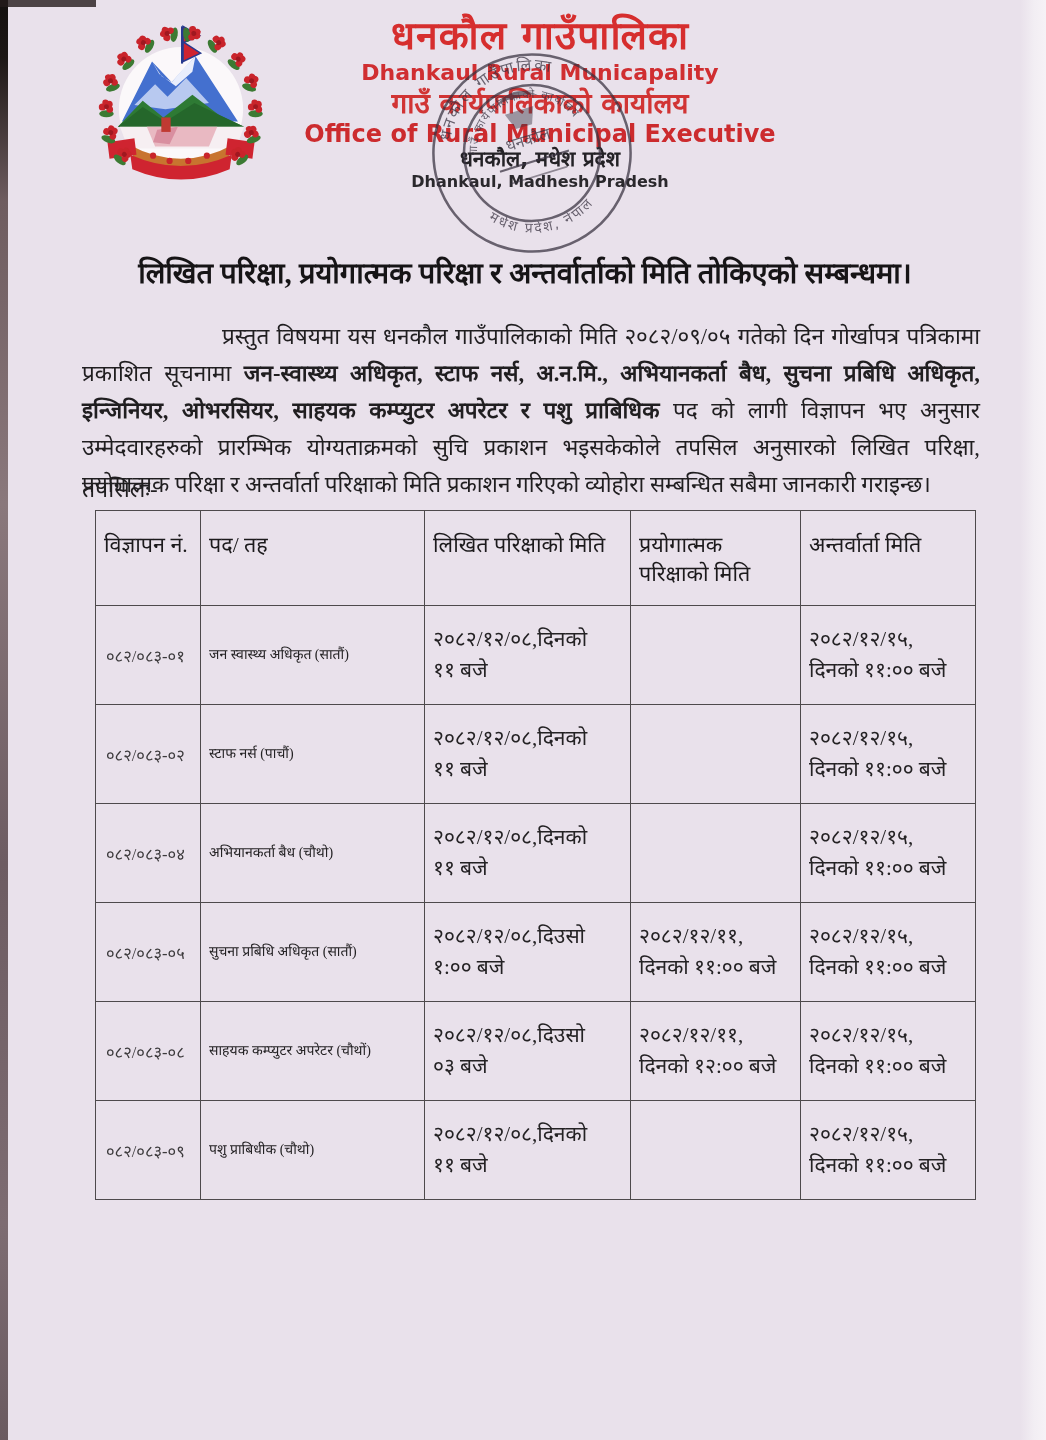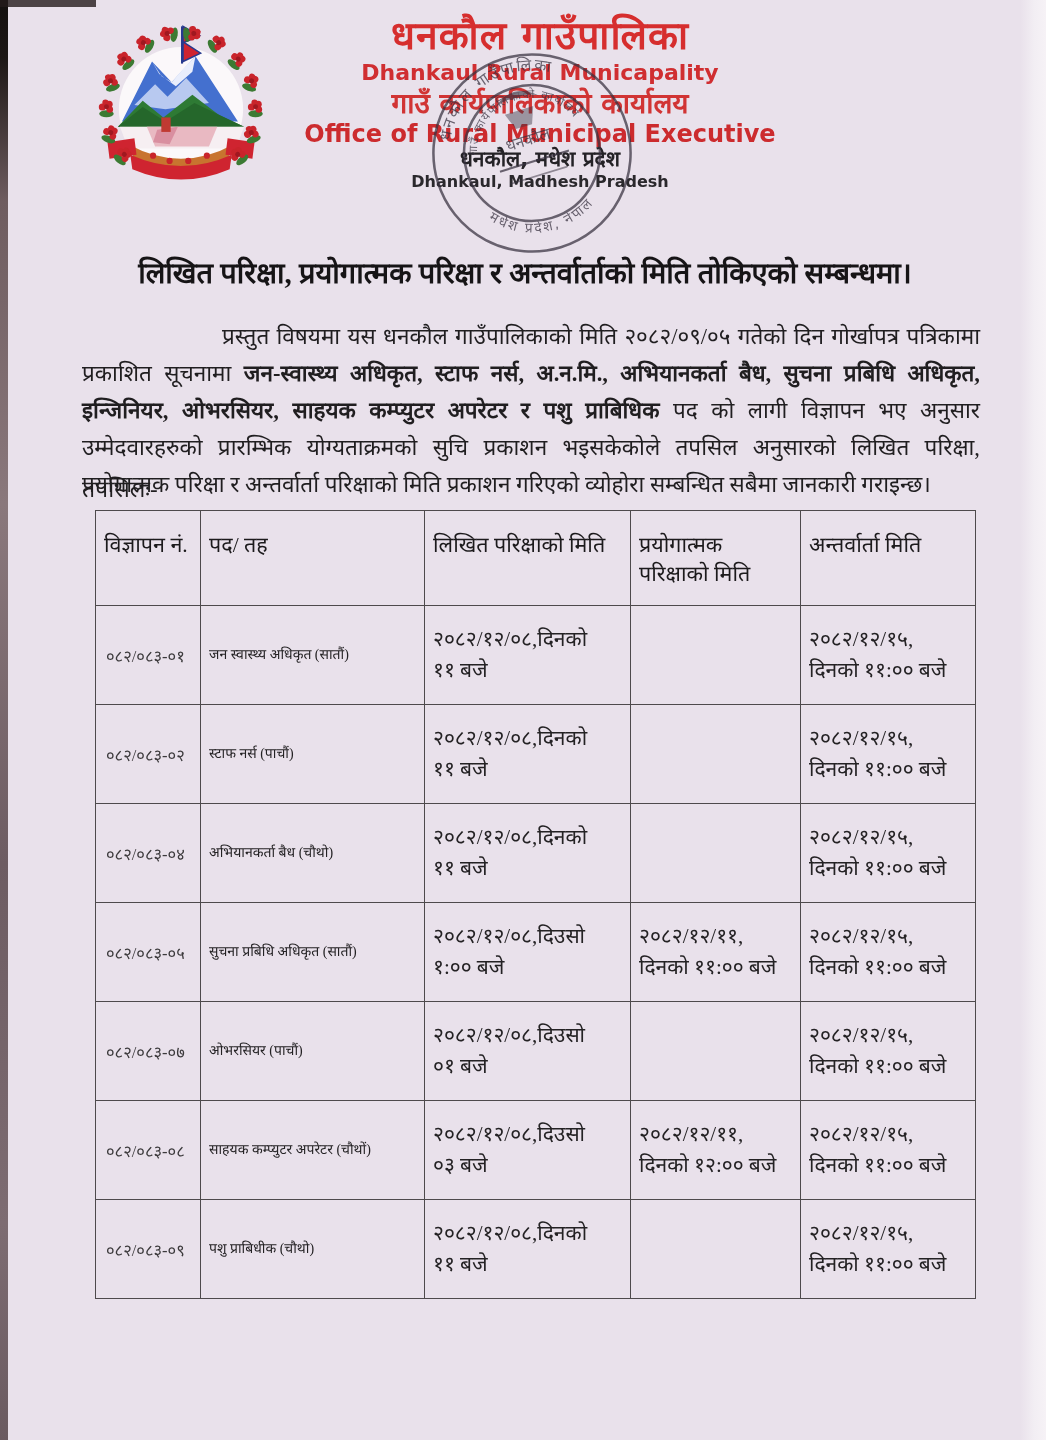--- a/index.html
+++ b/index.html
@@ -272,39 +272,20 @@
     <td class="dates">
       <div>२०८२/१२/११,</div>
       <div>दिनको ११:०० बजे</div>
     </td>
     <td class="dates">
       <div>२०८२/१२/१५,</div>
       <div>दिनको ११:०० बजे</div>
     </td>
   </tr>
       <tr>
-    <td class="adv">०८२/०८३-०७</td>
-    <td class="post">ओभरसियर (पाचौं)</td>
-    <td class="dates">
-      <div class="dline">
-        <span>२०८२/१२/०८,</span>
-        <span>दिउसो</span>
-      </div>
-      <div>०१ बजे</div>
-    </td>
-    <td class="dates">
-      <div></div>
-      <div></div>
-    </td>
-    <td class="dates">
-      <div>२०८२/१२/१५,</div>
-      <div>दिनको ११:०० बजे</div>
-    </td>
-  </tr>
-      <tr>
     <td class="adv">०८२/०८३-०८</td>
     <td class="post">साहयक कम्प्युटर अपरेटर (चौथों)</td>
     <td class="dates">
       <div class="dline">
         <span>२०८२/१२/०८,</span>
         <span>दिउसो</span>
       </div>
       <div>०३ बजे</div>
     </td>
     <td class="dates">

